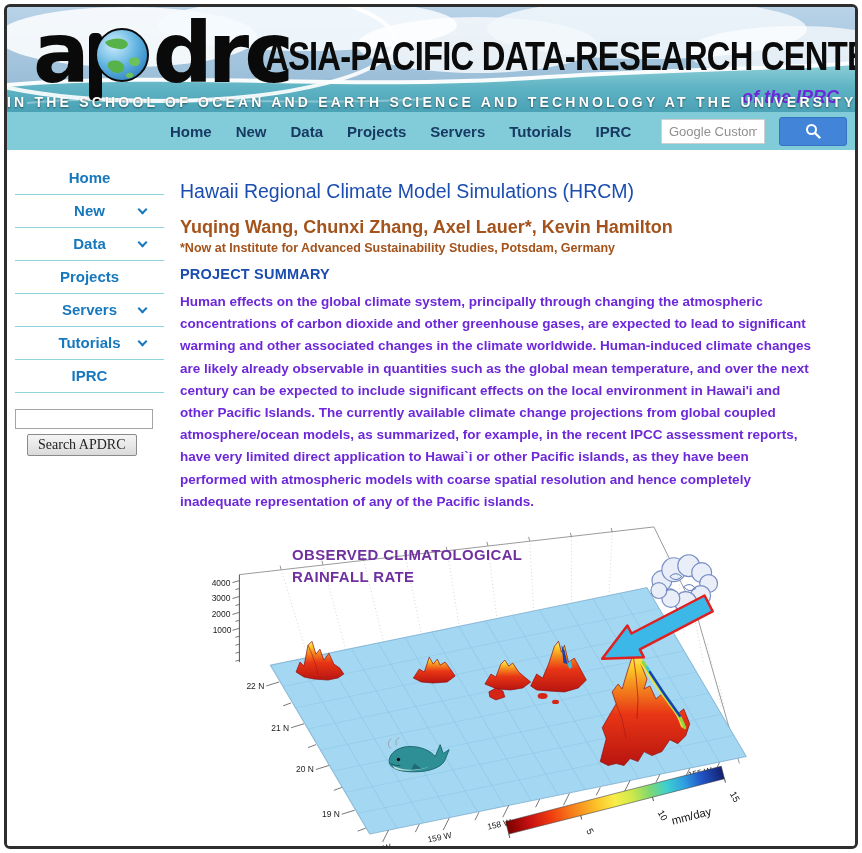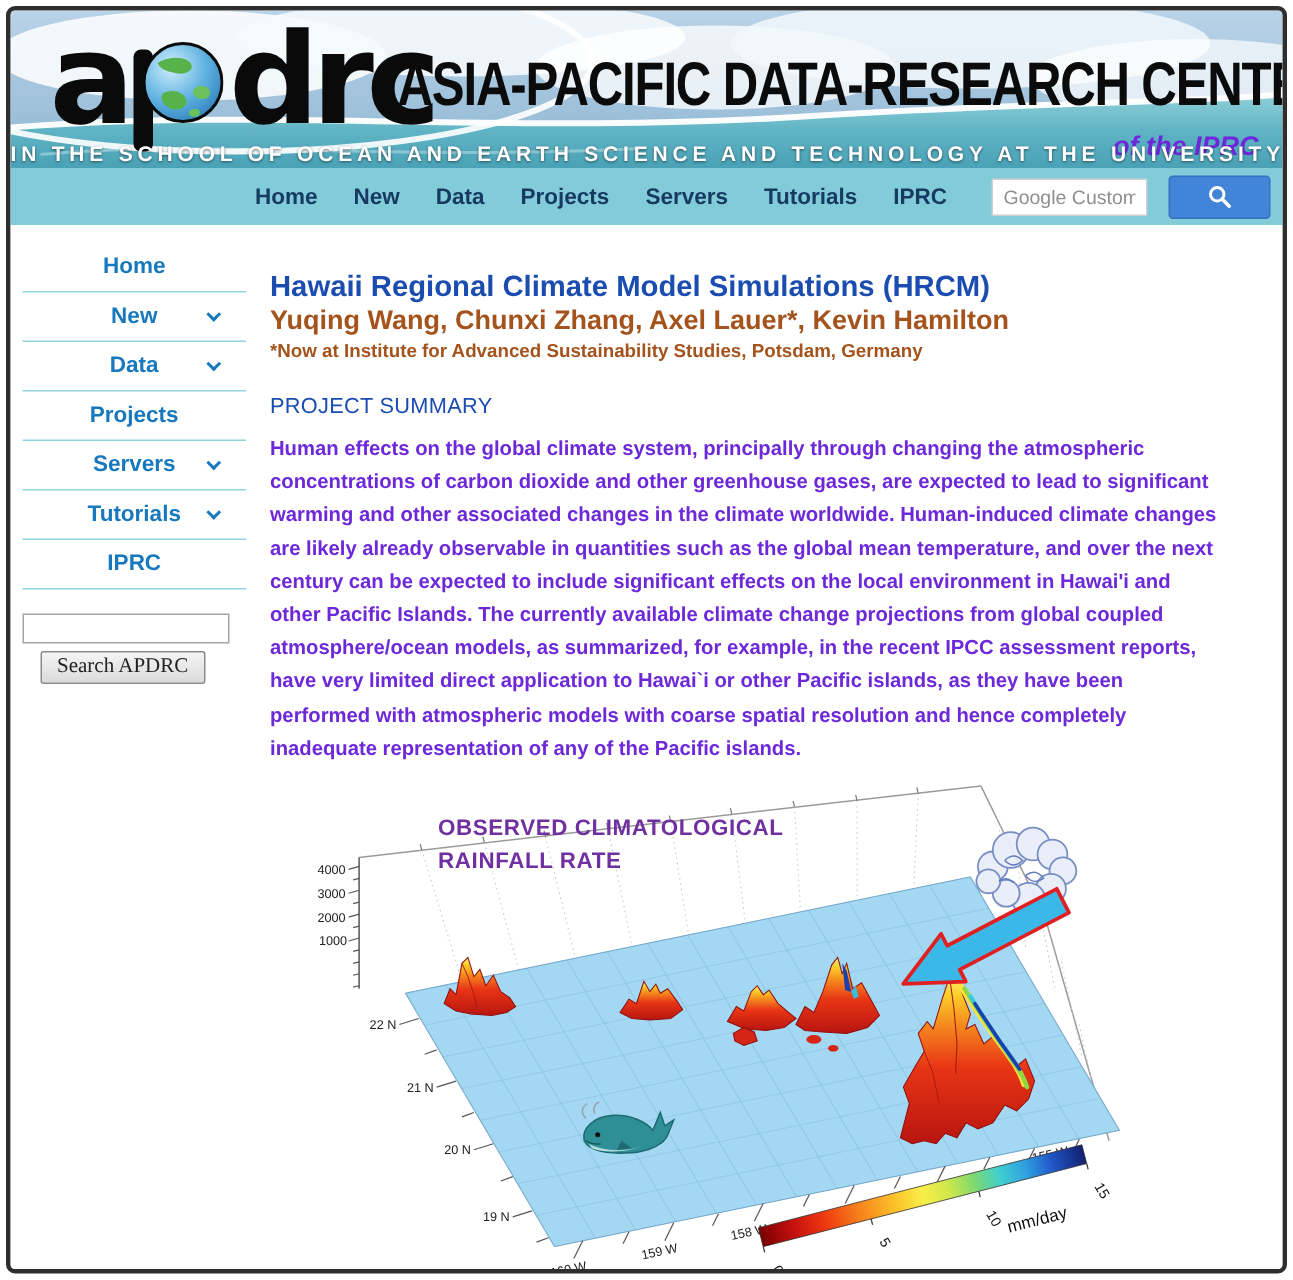--- a/index.html
+++ b/index.html
@@ -36,24 +36,24 @@
   .side-item { position:relative; margin:0 8px; line-height:32px; text-align:center;
                font-size:15px; font-weight:bold; color:#1778be; border-bottom:1px solid #8ed4de; cursor:pointer; }
   .chev { position:absolute; right:18px; top:11px; width:7px; height:7px;
           border-right:2px solid #1778be; border-bottom:2px solid #1778be; transform:rotate(45deg); }
   .side-search { margin:16px 8px 0 8px; }
   .side-search input { width:138px; height:20px; border:1px solid #a5a5a5; }
   .side-search button { display:block; margin:5px 0 0 12px; font-size:14px; padding:2px 10px;
                         background:linear-gradient(#f5f5f5,#dadada); border:1px solid #8a8a8a; border-radius:2px; cursor:pointer; color:#222;font-family:Liberation Serif, serif; }
 
   .main { flex:1; padding:30px 30px 0 8px; }
-  .page-title { font-size:19.5px; font-weight:bold; color:#1b4db0; }
+  .page-title { font-size:19.5px; font-weight:normal; color:#1b4db0; margin-bottom:14px; }
   .authors { font-size:18px; font-weight:bold; color:#a3531b; margin-bottom:3px; }
-  .affiliation { font-size:12.5px; font-weight:bold; color:#a3531b; margin-bottom:22px; }
-  .section-heading { font-size:14.5px; font-weight:normal; color:#1b4db0; letter-spacing:.2px; margin-bottom:9px; }
+  .affiliation { font-size:12.5px; font-weight:bold; color:#a3531b; margin-bottom:11px; }
+  .section-heading { font-size:14.5px; font-weight:bold; color:#1b4db0; letter-spacing:.2px; margin-bottom:9px; }
   .summary { font-size:13.5px; line-height:22.2px; color:#6d28d9; max-width:636px;font-weight:bold; }
   .figure-wrap { margin:2px 0 0 13px; }
 
   
   .tick-lab { font-size:8.5px; fill:#222; }
   .fig-title { font-size:15px; font-weight:bold; fill:#7030a0; letter-spacing:.4px; }
   .cb-lab { font-size:9.5px; fill:#111; }
   .unit-lab { font-size:11.5px; fill:#111; }
 </style>
 </head>

